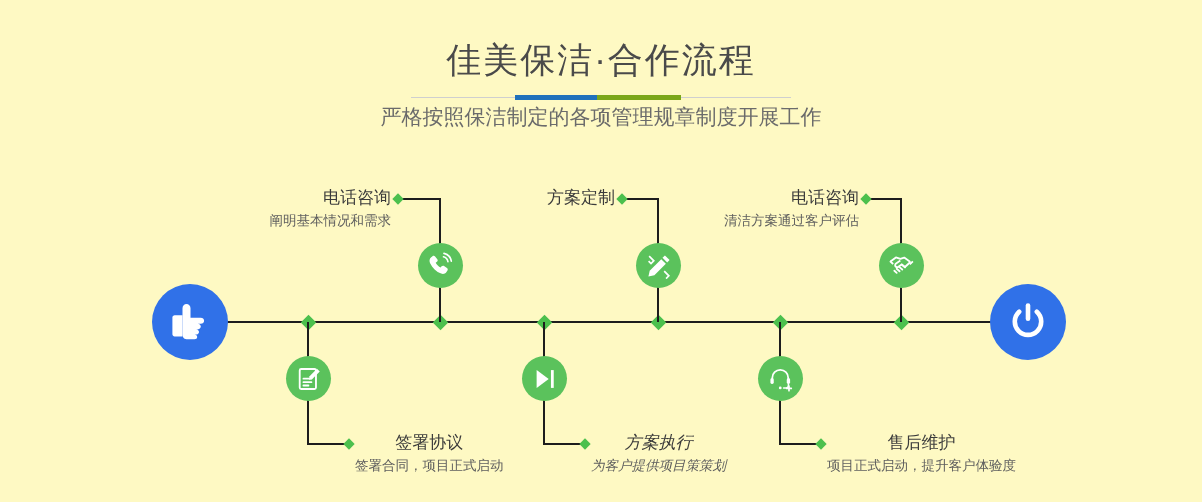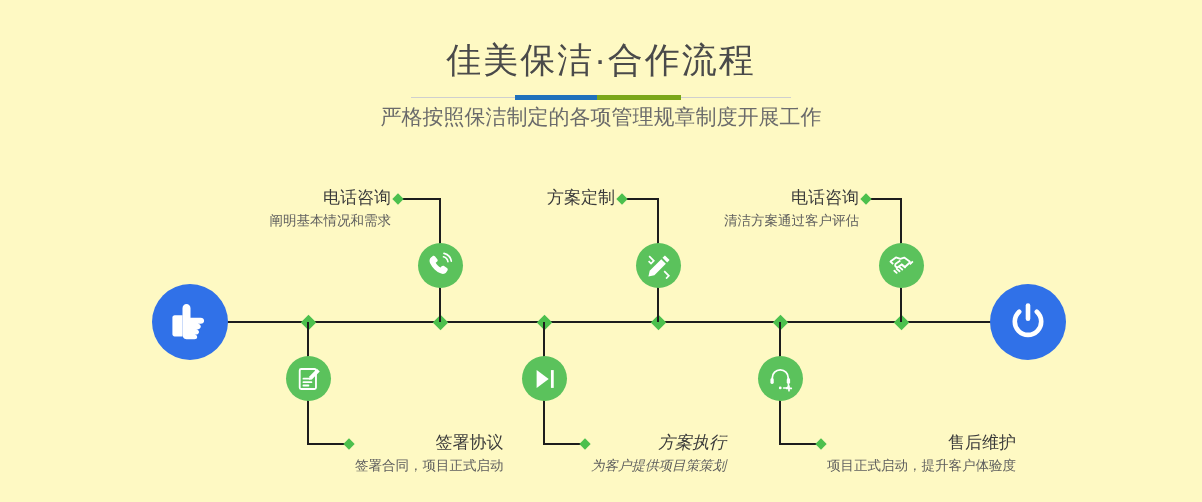--- a/index.html
+++ b/index.html
@@ -137,21 +137,21 @@
     font-size: 17px;
     line-height: 24px;
     color: #3b3b3b;
   }
   .step-label .desc {
     font-size: 13.5px;
     line-height: 21px;
     color: #5e5e5e;
   }
   .step-label.align-right { text-align: right; }
-  .step-label.align-left  { text-align: right; }
+  .step-label.align-left  { text-align: center; }
 </style>
 </head>
 <body>
 
 <div id="root">
 
   <div class="header">
     <div class="page-title">佳美保洁·合作流程</div>
     <div class="divider">
       <div class="hair"></div>

